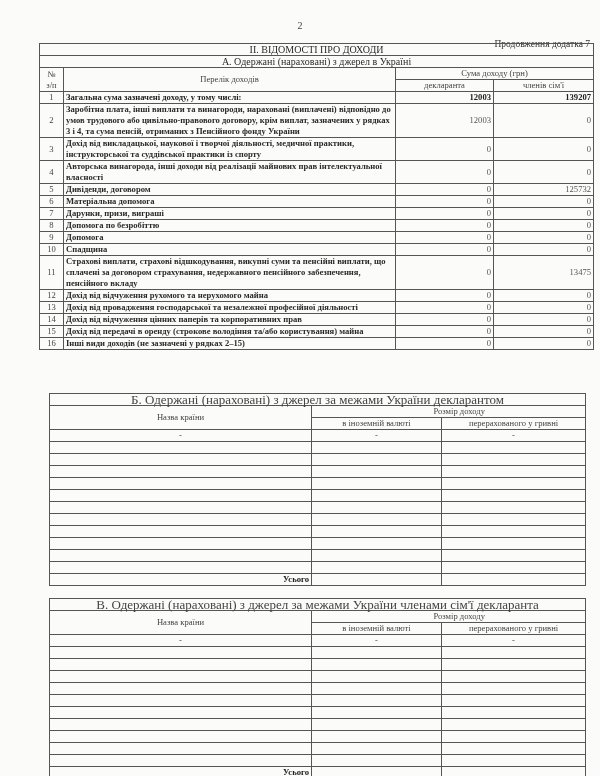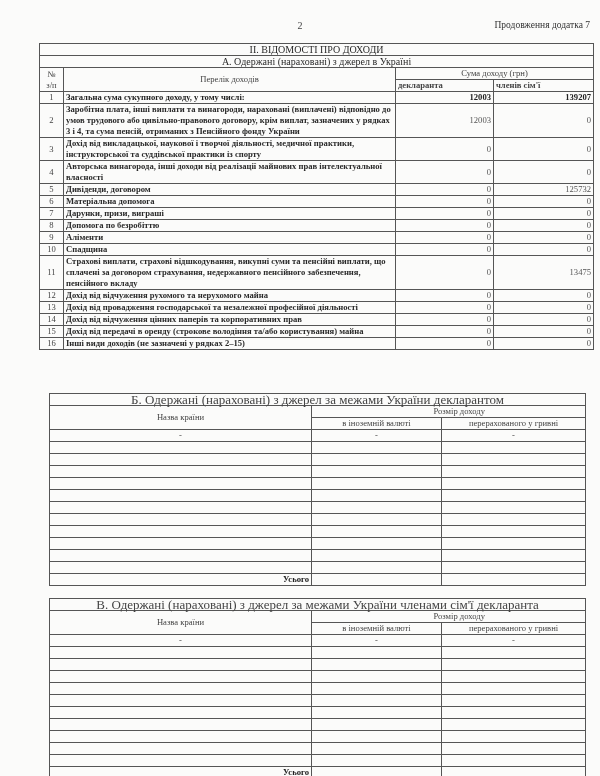--- a/index.html
+++ b/index.html
@@ -8,38 +8,38 @@
       background: #fbfbfa;
       font-family: "Liberation Serif", "DejaVu Serif", serif;
       color: #2a2a2a;
       position: relative;
     }
     .page-number {
       position: absolute; top: 20px; left: 0; width: 600px; text-align: center;
       font-size: 10px; color: #444;
     }
     .annex-note {
-      position: absolute; top: 20px; right: 10px;
+      position: absolute; top: 39px; right: 10px;
       font-size: 9.5px; color: #333;
     }
     table { border-collapse: collapse; table-layout: fixed; }
     td, th { font-weight: normal; padding: 0 2px; }
     
     .tblA {
       position: absolute; left: 39px; top: 43px; width: 554px;
       border: 1.6px solid #333; font-size: 8.6px; line-height: 11px;
     }
     .tblA td { border: 0.8px solid #555; vertical-align: middle; }
     .tblA .title-cell { text-align: center; font-size: 10px; height: 11px; }
     .tblA .num { text-align: center; color: #444; }
     .tblA .desc { text-align: left; font-weight: bold; }
     .tblA .val { text-align: right; color: #555; }
     .tblA .bold { font-weight: bold; color: #222; }
     .tblA .hdr { text-align: center; color: #444; }
-    .tblA .sub { text-align: left; color: #444; font-weight: bold; }
+    .tblA .sub { text-align: center; color: #444; }
     
     .tblBC {
       position: absolute; left: 49px; width: 536px;
       border: 1.6px solid #333; font-size: 8.6px; line-height: 11px;
     }
     .tblB { top: 393px; }
     .tblC { top: 598px; }
     .tblBC td { border: 0.8px solid #555; text-align: center; height: 11px; color: #444; }
     .tblBC .title-cell { font-size: 13px; }
     .tblBC .total { font-weight: bold; text-align: right; padding-left: 100px; color: #222; }
@@ -73,21 +73,21 @@
       </td>
       <td rowspan="2" class="hdr">Перелік доходів</td>
       <td colspan="2" class="hdr">Сума доходу (грн)</td>
     </tr>
     <tr>
       <td class="sub">декларанта</td>
       <td class="sub">членів сім'ї</td>
     </tr>
   <tr>
         <td class="num">1</td>
-        <td class="desc bold">Загальна сума сукупного доходу, у тому числі:</td>
+        <td class="desc bold">Загальна сума зазначені доходу, у тому числі:</td>
         <td class="val bold">12003</td>
         <td class="val bold">139207</td>
       </tr>
       <tr>
         <td class="num">2</td>
         <td class="desc">Заробітна плата, інші виплати та винагороди, нараховані (виплачені) відповідно до умов трудового або цивільно-правового договору, крім виплат, зазначених у рядках 3 і 4, та сума пенсій, отриманих з Пенсійного фонду України</td>
         <td class="val">12003</td>
         <td class="val">0</td>
       </tr>
       <tr>
@@ -121,21 +121,21 @@
         <td class="val">0</td>
       </tr>
       <tr>
         <td class="num">8</td>
         <td class="desc">Допомога по безробіттю</td>
         <td class="val">0</td>
         <td class="val">0</td>
       </tr>
       <tr>
         <td class="num">9</td>
-        <td class="desc">Аліменти</td>
+        <td class="desc">Допомога</td>
         <td class="val">0</td>
         <td class="val">0</td>
       </tr>
       <tr>
         <td class="num">10</td>
         <td class="desc">Спадщина</td>
         <td class="val">0</td>
         <td class="val">0</td>
       </tr>
       <tr>

